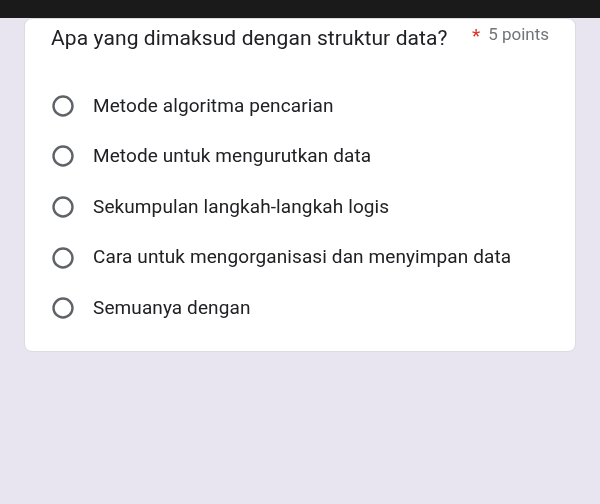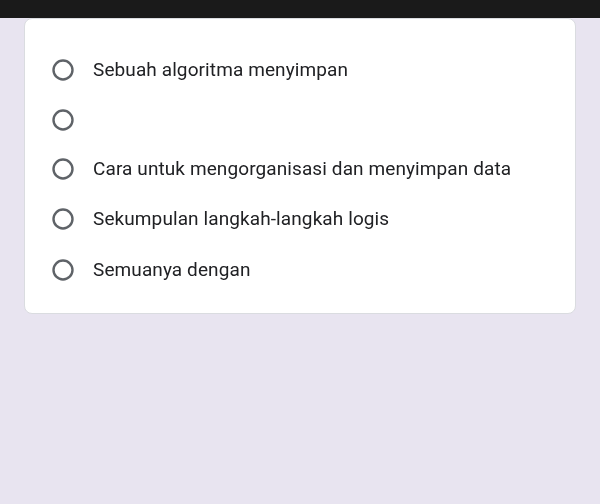--- a/index.html
+++ b/index.html
@@ -72,59 +72,65 @@
       line-height: 1.4;
       letter-spacing: 0.1px;
     }
   </style>
 </head>
 <body>
 
 <div class="topbar"></div>
 
 <div class="card">
+  <div class="question-header">
+    <div class="question-text">Apa yang dimaksud dengan struktur data?</div>
+    <span class="required-star">*</span>
+    <span class="points">5 points</span>
+  </div>
 
   <div class="options">
     <div class="option-row">
       <span class="radio-icon">
         <svg width="24" height="24" viewBox="0 0 24 24">
             <circle cx="12" cy="12" r="9.5" fill="none" stroke="#5f6368" stroke-width="2.4"></circle>
           </svg>
       </span>
-      <span class="option-label">Sebuah algoritma menyimpan</span>
+      <span class="option-label">Metode algoritma pencarian</span>
     </div>
 
     <div class="option-row">
       <span class="radio-icon">
         <svg width="24" height="24" viewBox="0 0 24 24">
             <circle cx="12" cy="12" r="9.5" fill="none" stroke="#5f6368" stroke-width="2.4"></circle>
           </svg>
       </span>
+      <span class="option-label">Metode untuk mengurutkan data</span>
+    </div>
+
+    <div class="option-row">
+      <span class="radio-icon">
+        <svg width="24" height="24" viewBox="0 0 24 24">
+            <circle cx="12" cy="12" r="9.5" fill="none" stroke="#5f6368" stroke-width="2.4"></circle>
+          </svg>
+      </span>
+      <span class="option-label">Sekumpulan langkah-langkah logis</span>
     </div>
 
     <div class="option-row">
       <span class="radio-icon">
         <svg width="24" height="24" viewBox="0 0 24 24">
             <circle cx="12" cy="12" r="9.5" fill="none" stroke="#5f6368" stroke-width="2.4"></circle>
           </svg>
       </span>
       <span class="option-label">Cara untuk mengorganisasi dan menyimpan data</span>
     </div>
 
     <div class="option-row">
       <span class="radio-icon">
         <svg width="24" height="24" viewBox="0 0 24 24">
             <circle cx="12" cy="12" r="9.5" fill="none" stroke="#5f6368" stroke-width="2.4"></circle>
           </svg>
       </span>
-      <span class="option-label">Sekumpulan langkah-langkah logis</span>
-    </div>
-
-    <div class="option-row">
-      <span class="radio-icon">
-        <svg width="24" height="24" viewBox="0 0 24 24">
-            <circle cx="12" cy="12" r="9.5" fill="none" stroke="#5f6368" stroke-width="2.4"></circle>
-          </svg>
-      </span>
       <span class="option-label">Semuanya dengan</span>
     </div>
   </div>
 </div>
 
 </body></html>

